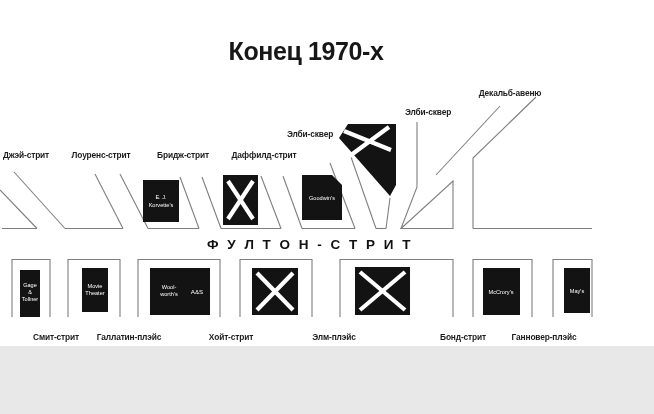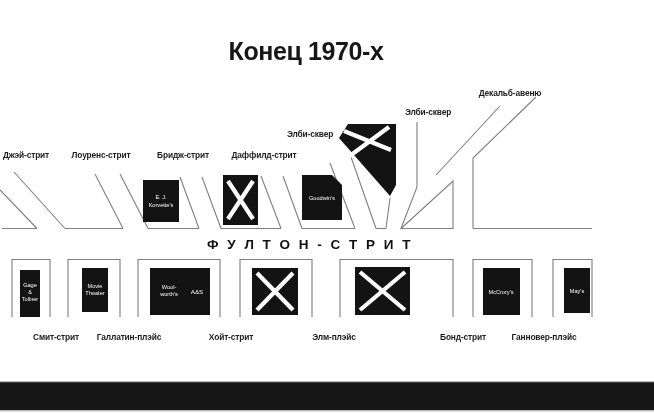--- a/index.html
+++ b/index.html
@@ -1,16 +1,16 @@
 <!DOCTYPE html>
 <html><head>
 <meta charset="utf-8">
 <style>
   html,body{margin:0;padding:0;background:#e8e8e8;}
-  .page{position:relative;width:654px;height:414px;background:#ffffff;overflow:hidden;
+  .page{position:relative;width:654px;height:346px;background:#ffffff;overflow:hidden;
         font-family:"Liberation Sans", sans-serif;}
   svg{position:absolute;left:0;top:0;}
   .street-line{stroke:#7f7f7f;stroke-width:1.1;fill:none;}
   .island{stroke:#7f7f7f;stroke-width:1.1;fill:#ffffff;}
   .bldg{fill:#131313;stroke:none;}
   .xmark{stroke:#ffffff;stroke-width:4.2;stroke-linecap:butt;}
   .lbl{fill:#1c1c1c;font-size:8.4px;font-weight:bold;letter-spacing:-0.15px;}
   .bldg-lbl{fill:#ffffff;font-size:5.6px;}
   .title-text{fill:#171717;font-size:25px;font-weight:bold;letter-spacing:-0.4px;}
   .fulton-text{fill:#111111;font-size:13.5px;font-weight:bold;letter-spacing:2.5px;}

